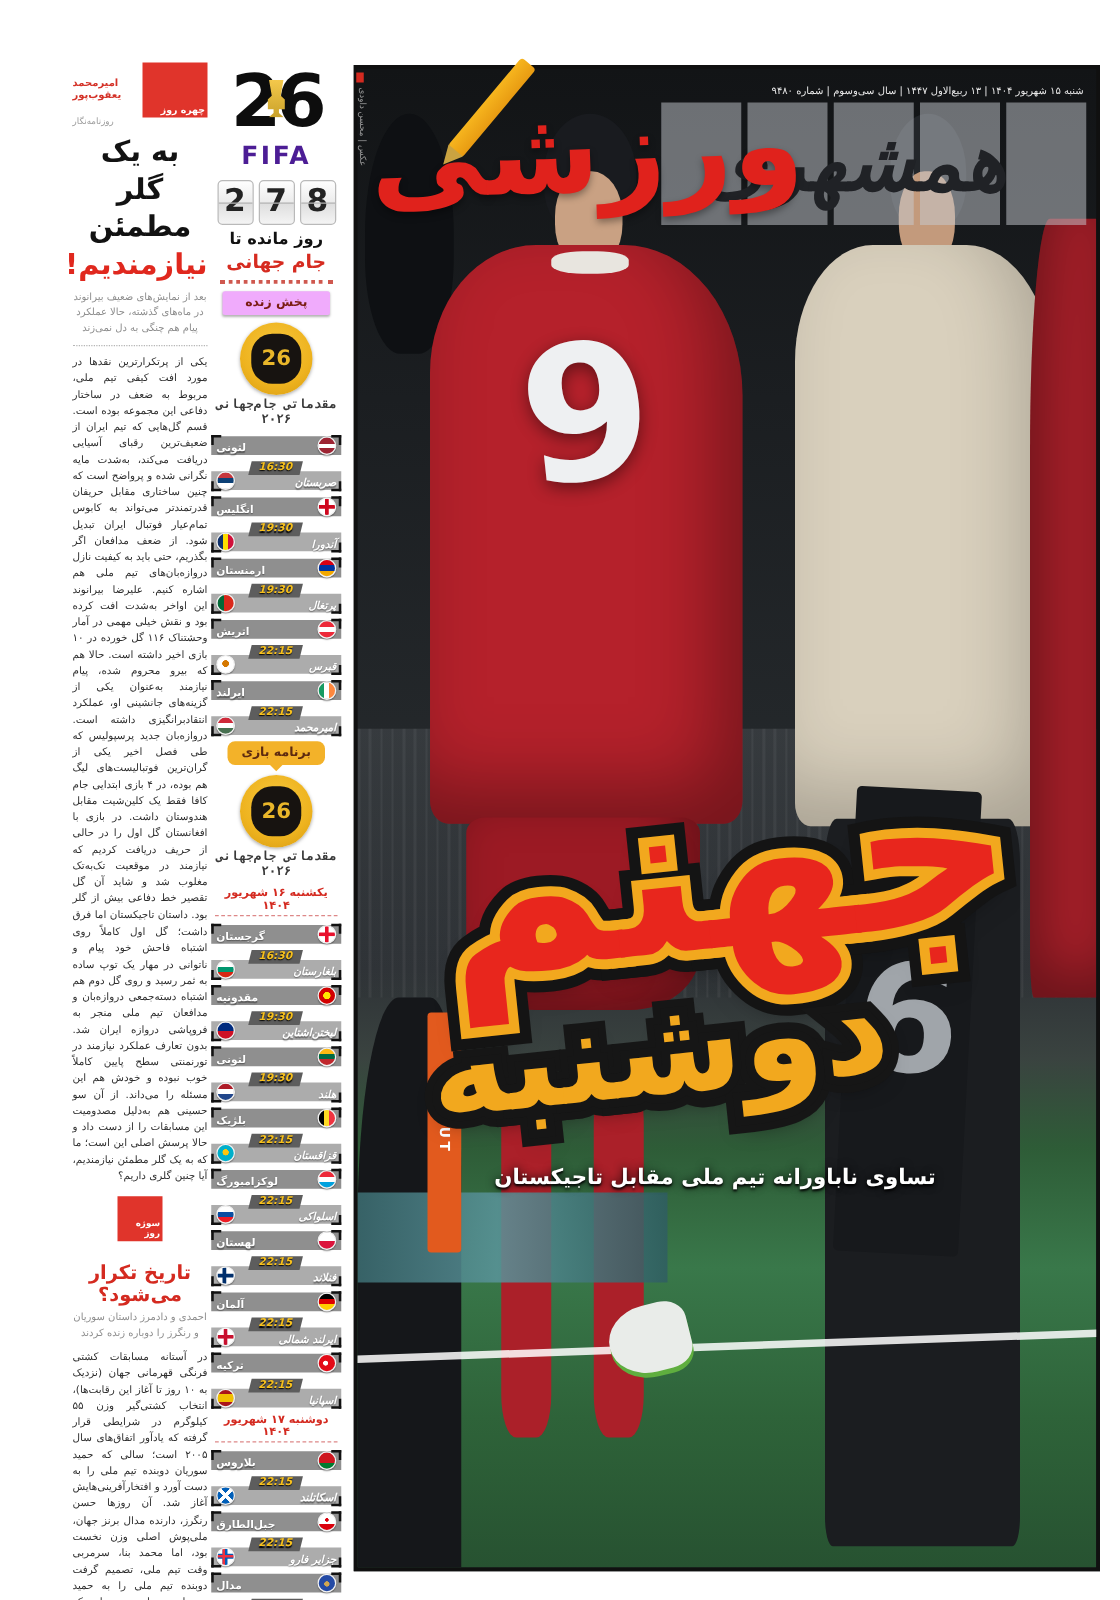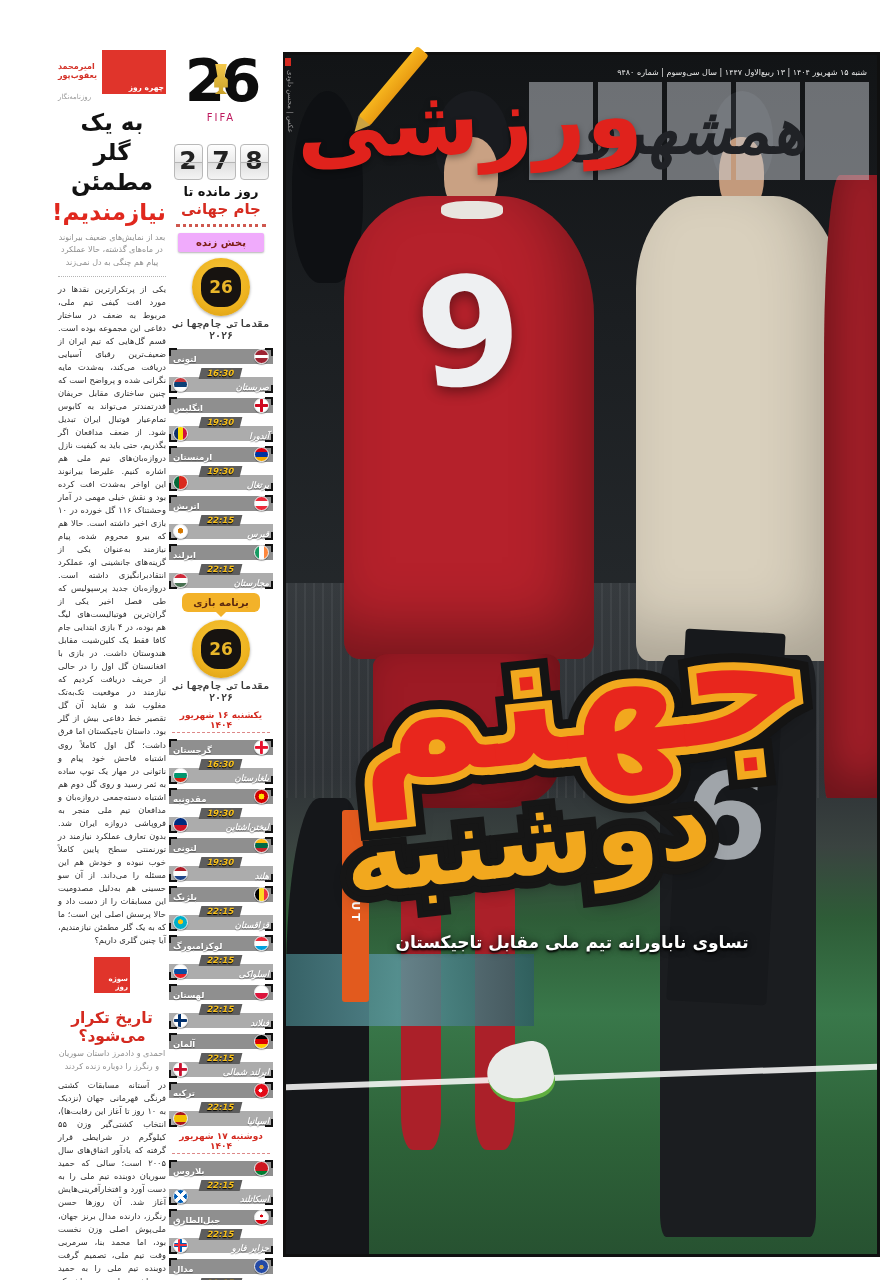--- a/index.html
+++ b/index.html
@@ -76,42 +76,42 @@
   .w2{left:312px;top:778px;width:430px;font-size:104px;color:#f2a81e;transform:rotate(-6deg);}
   .w2::before{z-index:-1;color:#161616;-webkit-text-stroke:14px #161616;}
   .w2::after{z-index:-2;color:#161616;-webkit-text-stroke:26px #161616;text-shadow:0 8px 18px rgba(0,0,0,.55);}
   .deck-wrap{position:absolute;left:292px;top:928px;width:560px;z-index:21;direction:rtl;
     text-align:center;color:#fff;font-weight:700;font-size:17px;line-height:1.75;
     text-shadow:0 2px 2px #000,0 0 8px rgba(0,0,0,.9);}
   .deck-wrap .hl{color:#f5b21a;}
   
   .left-col{position:absolute;left:58px;top:50px;width:108px;direction:rtl;}
   .tag-row{position:relative;height:52px;margin-bottom:6px;}
-  .tag-sq{position:absolute;right:0;top:0;width:64px;height:44px;background:#e0342b;}
+  .tag-sq{position:absolute;right:0;top:0;width:52px;height:44px;background:#e0342b;}
   .tag-sq span{position:absolute;right:2px;bottom:2px;color:#fff;font-size:7.5px;font-weight:700;}
   .tag-by{position:absolute;right:50px;top:12px;text-align:left;width:58px;}
   .tag-author{color:#d43228;font-size:8px;font-weight:700;}
   .tag-role{color:#9a9a9a;font-size:7px;margin-top:13px;}
   .fod-hl{margin:2px 0 4px;text-align:center;font-weight:900;font-size:23px;line-height:1.3;color:#121212;}
   .fod-hl .red{color:#e0281e;}
   .fod-deck{margin:2px 0 6px;text-align:center;color:#8d8d8d;font-size:8px;line-height:1.6;}
   .dotrule{border-top:1px dotted #b5b5b5;margin:4px 0 6px;}
   .body-text{margin:0 0 8px;text-align:justify;color:#2e2e2e;font-size:8.3px;line-height:1.57;}
   .sod-tagrow{position:relative;height:48px;margin:10px 0 4px;}
   .sod-sq{position:absolute;right:36px;top:0;width:36px;height:36px;background:#e0342b;}
   .sod-sq span{position:absolute;right:2px;bottom:2px;color:#fff;font-size:7px;font-weight:700;}
   .sod-hl{margin:0 0 3px;text-align:center;color:#d42a20;font-weight:900;font-size:15.5px;}
   
   .sidebar{position:absolute;left:168px;top:50px;width:106px;direction:rtl;text-align:center;}
   .wc-logo{position:relative;height:88px;margin-bottom:2px;}
   .wc-num{position:relative;font-size:58px;font-weight:900;letter-spacing:-4px;color:#0d0d0d;line-height:62px;}
   .trophy{position:absolute;left:50%;top:14px;width:18px;height:30px;margin-left:-9px;
     background:linear-gradient(180deg,#f4c84b,#caa22a);
     clip-path:polygon(18% 0,82% 0,70% 42%,88% 52%,88% 78%,62% 78%,62% 88%,84% 100%,16% 100%,38% 88%,38% 78%,12% 78%,12% 52%,30% 42%);}
-  .wc-fifa{font-size:10px;font-weight:400;color:#be185d;letter-spacing:2px;}
+  .wc-fifa{font-size:20px;font-weight:700;color:#4c1d95;letter-spacing:2px;}
   .flip-row{display:flex;justify-content:center;gap:4px;margin:6px 0 4px;}
   .flip-card{position:relative;width:27px;height:34px;border:1px solid #b9b9b9;border-radius:4px;
     background:linear-gradient(180deg,#fefefe,#ececec 48%,#dedede 52%,#f4f4f4);
     font-size:25px;font-weight:900;color:#232323;line-height:32px;}
   .flip-card::after{content:"";position:absolute;left:0;top:50%;width:100%;height:1px;background:#b5b5b5;}
   .cd1{font-size:13px;font-weight:900;color:#111;margin-top:2px;}
   .cd2{font-size:15px;font-weight:900;color:#d62b20;margin-top:1px;}
   .reddots{border-top:3px dotted #cf584f;margin:6px 8px;}
   .live-ribbon{display:block;margin:0 10px 6px;background:#f0abfc;color:#7a1d12;
     font-size:10px;font-weight:900;padding:4px 0;border-radius:2px;box-shadow:0 1px 2px rgba(0,0,0,.3);}
@@ -276,21 +276,21 @@
     <span class="ck cc"></span>
           <span class="ck cd"></span>
     <div class="bar b1">
       <span class="flag" style="background: linear-gradient(90deg, rgb(22, 155, 98) 33%, rgb(255, 255, 255) 33%, rgb(255, 255, 255) 66%, rgb(255, 136, 62) 66%);"></span>
       <span class="tname">ایرلند</span>
     </div>
     <div class="trow">
       <span class="time" dir="ltr">22:15</span>
     </div>
     <div class="bar b2">
-      <span class="tname">مجارستان</span>
+      <span class="tname">امیرمحمد</span>
       <span class="flag" style="background: linear-gradient(rgb(206, 41, 57) 33%, rgb(255, 255, 255) 33%, rgb(255, 255, 255) 66%, rgb(71, 112, 80) 66%);"></span>
     </div>
   </div>
 </div>
 
     <div class="sched-badge">برنامه بازی</div>
     <div class="coin">
       <div class="coin-core">26</div>
     </div>
     <div class="coin-cap">مقدماتی جام‌جهانی ۲۰۲۶</div>

